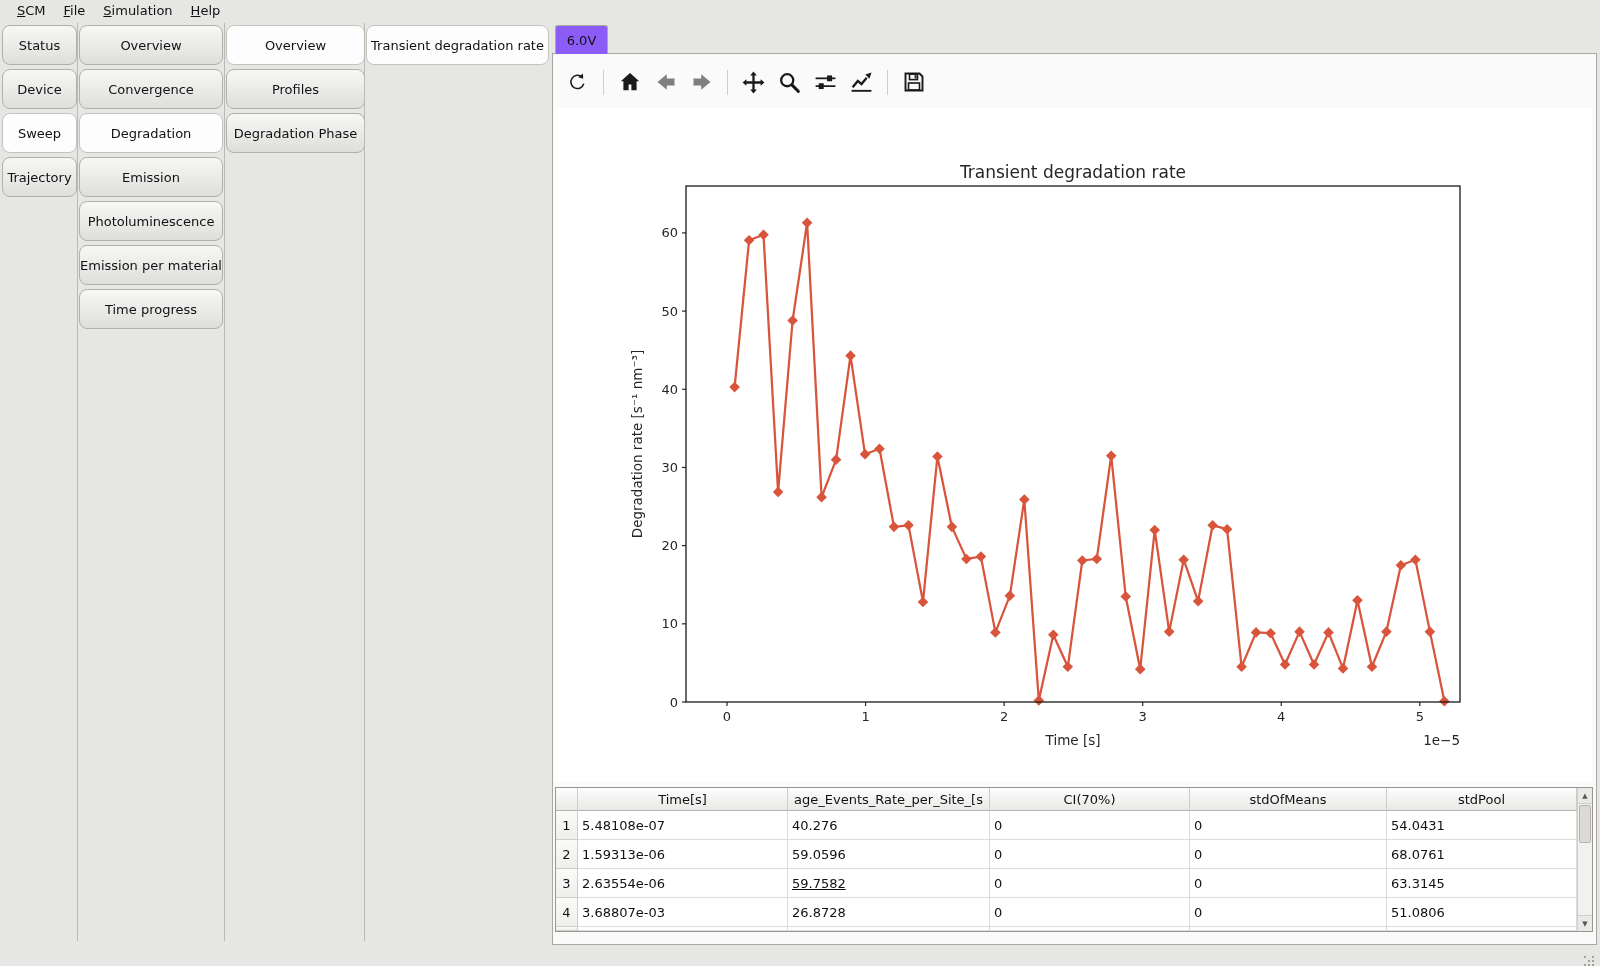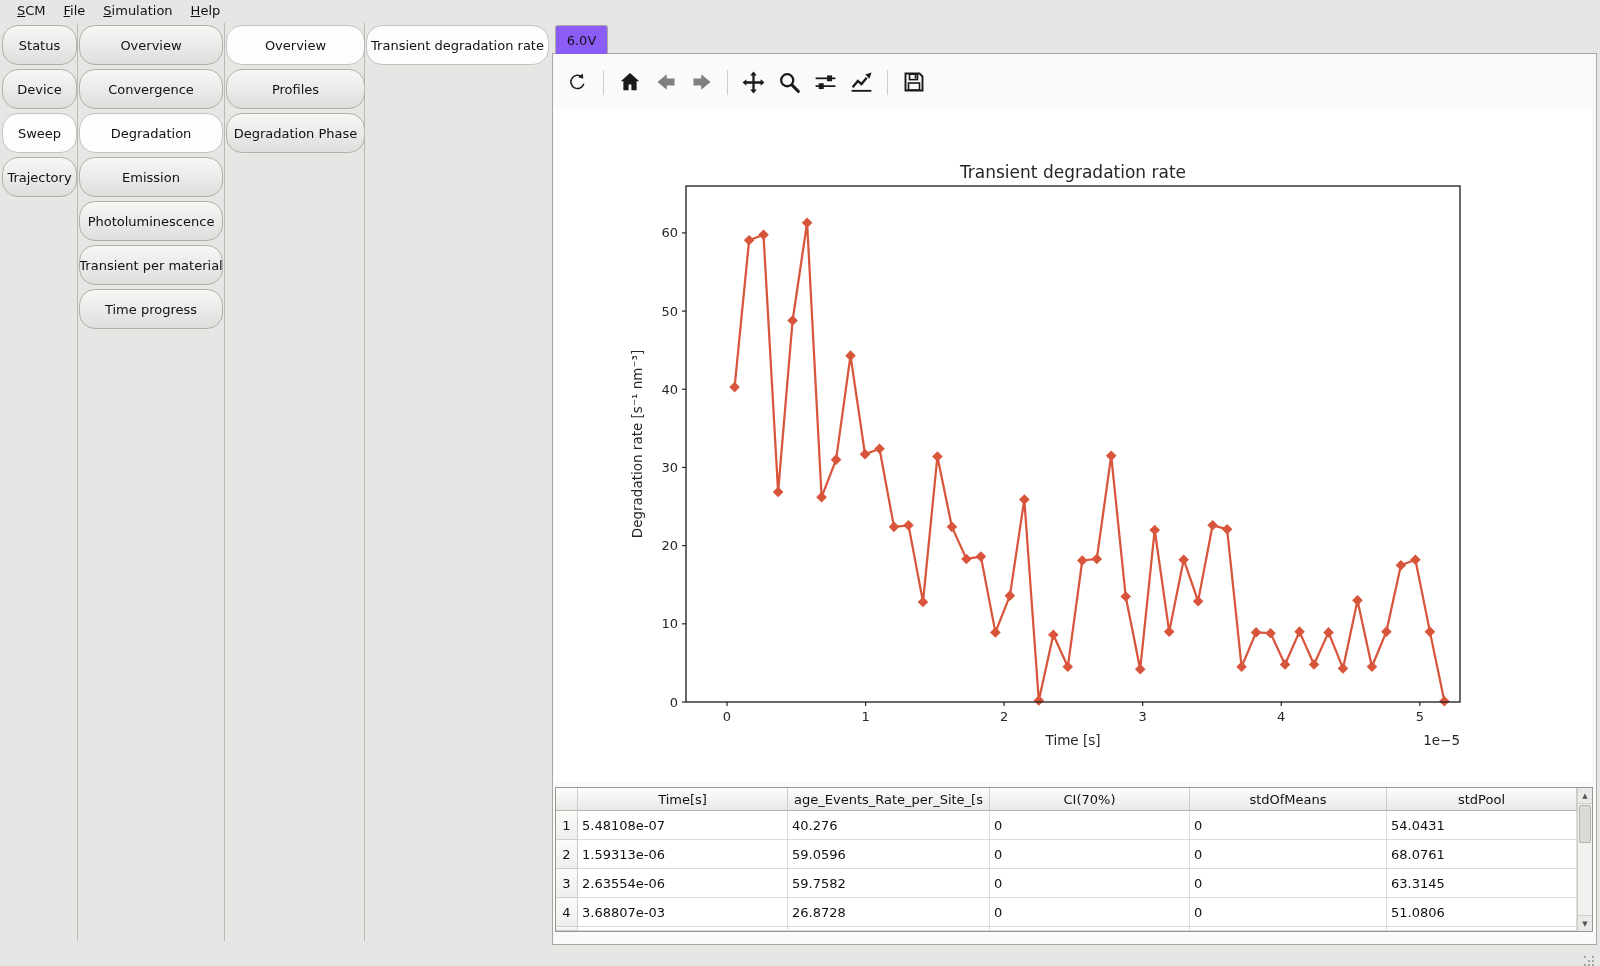--- a/index.html
+++ b/index.html
@@ -8,21 +8,21 @@
     background:#e6e6e4; font-family:"DejaVu Sans","Liberation Sans",sans-serif;
     color:#111;
   }
   
   .menubar { position:absolute; left:0; top:0; width:100%; height:22px;
     display:flex; align-items:center; padding-left:8px; font-size:13px; }
   .menu-item { padding:2px 9px 3px 9px; cursor:default; }
   .menu-item u { text-decoration:underline; }
   
   .nav-col { position:absolute; top:25px; display:flex; flex-direction:column; gap:4px; }
-  .nav-tab { height:40px; box-sizing:border-box; border:1px solid #b3b0ab; border-radius:16px;
+  .nav-tab { height:40px; box-sizing:border-box; border:1px solid #b3b0ab; border-radius:8px;
     background:linear-gradient(#f7f7f6,#dededc); display:flex; align-items:center;
     justify-content:center; font-size:13px; white-space:nowrap; overflow:hidden; }
   .nav-tab.selected { background:#fdfdfd; border-color:#c6c3be; }
   .vdiv { position:absolute; top:23px; height:918px; width:1px; background:#bbb9b4; }
   
   .pane { position:absolute; left:552px; top:53px; width:1045px; height:892px;
     background:#fafafa; border:1px solid #aaa7a2; box-sizing:border-box; }
   .doc-tab { position:absolute; left:555px; top:25px; width:53px; height:29px; z-index:2;
     background:#8b5cf6; border:1px solid #aaa7a2; border-bottom:none; border-radius:3px 3px 0 0;
     display:flex; align-items:center; justify-content:center; font-size:13px; box-sizing:border-box; }
@@ -75,21 +75,21 @@
       <div class="nav-tab">Device</div>
       <div class="nav-tab selected">Sweep</div>
       <div class="nav-tab">Trajectory</div>
     </div>
     <div class="nav-col" style="left: 79px; width: 144px;">
       <div class="nav-tab">Overview</div>
       <div class="nav-tab">Convergence</div>
       <div class="nav-tab selected">Degradation</div>
       <div class="nav-tab">Emission</div>
       <div class="nav-tab">Photoluminescence</div>
-      <div class="nav-tab">Transient per material</div>
+      <div class="nav-tab">Emission per material</div>
       <div class="nav-tab">Time progress</div>
     </div>
     <div class="nav-col" style="left: 226px; width: 139px;">
       <div class="nav-tab selected">Overview</div>
       <div class="nav-tab">Profiles</div>
       <div class="nav-tab">Degradation Phase</div>
     </div>
     <div class="nav-col" style="left: 366px; width: 183px;">
       <div class="nav-tab selected">Transient degradation rate</div>
     </div>
@@ -273,21 +273,21 @@
         <div class="td rownum" style="width: 22px;">2</div>
         <div class="td" style="width: 210px;">1.59313e-06</div>
         <div class="td" style="width: 202px;">59.0596</div>
         <div class="td" style="width: 200px;">0</div>
         <div class="td" style="width: 197px;">0</div>
         <div class="td" style="width: 190px;">68.0761</div>
       </div>
       <div class="t-row">
         <div class="td rownum" style="width: 22px;">3</div>
         <div class="td" style="width: 210px;">2.63554e-06</div>
-        <div class="td" style="width: 202px;">59.7582</div>
+        <div class="td" style="width: 202px; text-decoration: underline;">59.7582</div>
         <div class="td" style="width: 200px;">0</div>
         <div class="td" style="width: 197px;">0</div>
         <div class="td" style="width: 190px;">63.3145</div>
       </div>
       <div class="t-row">
         <div class="td rownum" style="width: 22px;">4</div>
         <div class="td" style="width: 210px;">3.68807e-03</div>
         <div class="td" style="width: 202px;">26.8728</div>
         <div class="td" style="width: 200px;">0</div>
         <div class="td" style="width: 197px;">0</div>

